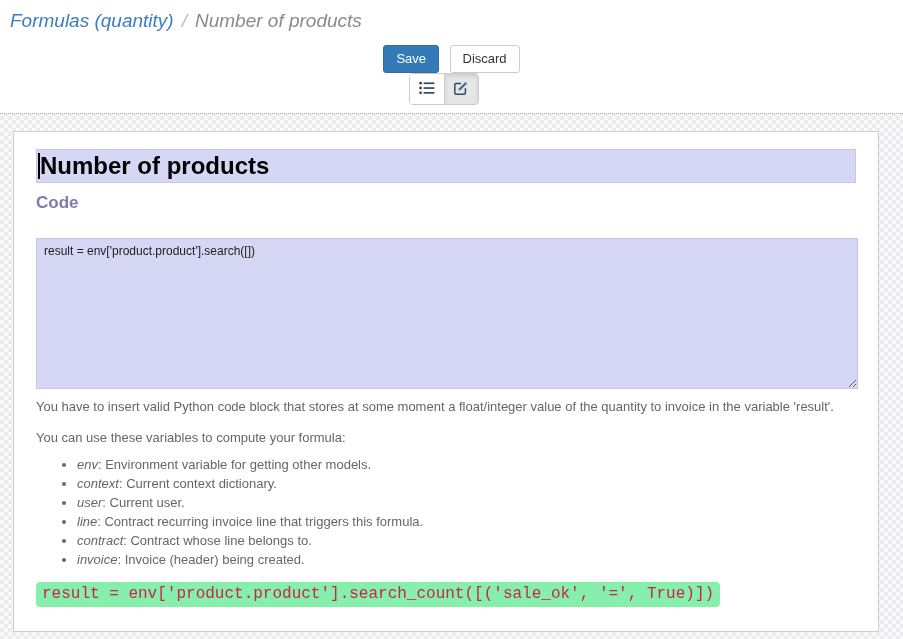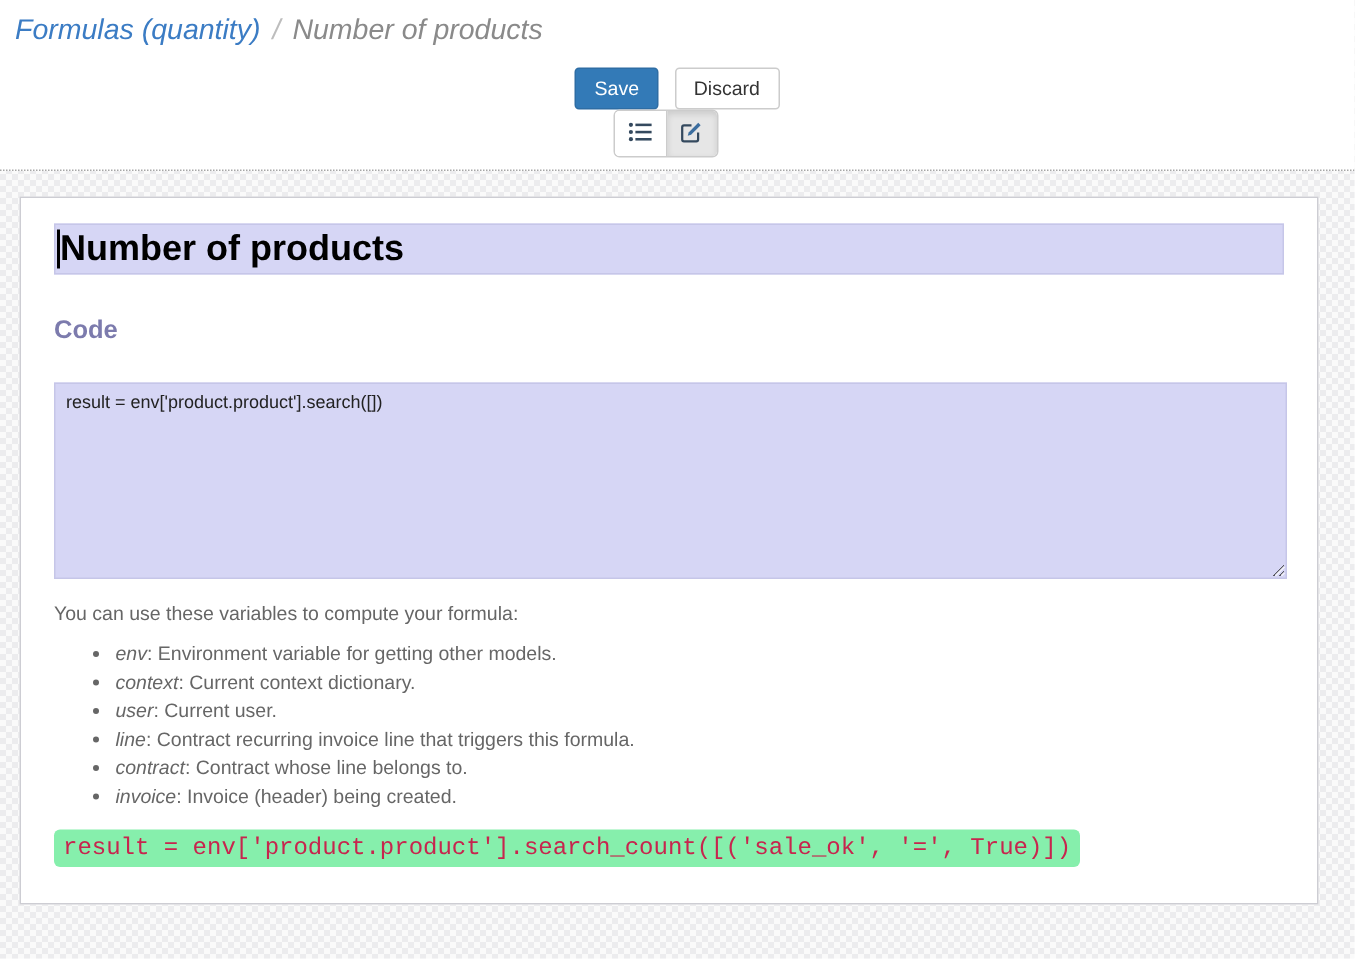--- a/index.html
+++ b/index.html
@@ -98,27 +98,27 @@
     font-weight: bold;
     color: #000;
     line-height: 32px;
     white-space: nowrap;
   }
 
   .section-heading {
     color: #7c7bad;
     font-size: 17px;
     font-weight: bold;
-    margin-top: 27px;
+    margin-top: 10px;
   }
 
   .code-field {
     display: block;
     width: 822px;
-    height: 131px;
+    height: 151px;
     margin-top: 25px;
     background: #d6d6f5;
     border: 1px solid #c6c6e8;
     font-family: "Liberation Sans", sans-serif;
     font-size: 12px;
     color: #222;
     padding: 5px 7px;
     resize: both;
   }
 
@@ -194,20 +194,21 @@
   <div class="title-field">
     <span class="caret"></span>
     <span class="title-text">Number of products</span>
   </div>
 
   <div class="section-heading">Code</div>
 
   <textarea class="code-field" spellcheck="false" style="">result = env['product.product'].search([])</textarea>
 
   <div class="help">
+    <p class="help-intro">You have to insert valid Python code block that stores at some moment a float/integer value of the quantity to invoice in the variable 'result'.</p>
     <p class="help-vars-intro">You can use these variables to compute your formula:</p>
 
     <ul class="var-list">
       <li><em>env</em><span>: Environment variable for getting other models.</span></li>
       <li><em>context</em><span>: Current context dictionary.</span></li>
       <li><em>user</em><span>: Current user.</span></li>
       <li><em>line</em><span>: Contract recurring invoice line that triggers this formula.</span></li>
       <li><em>contract</em><span>: Contract whose line belongs to.</span></li>
       <li><em>invoice</em><span>: Invoice (header) being created.</span></li>
     </ul>

